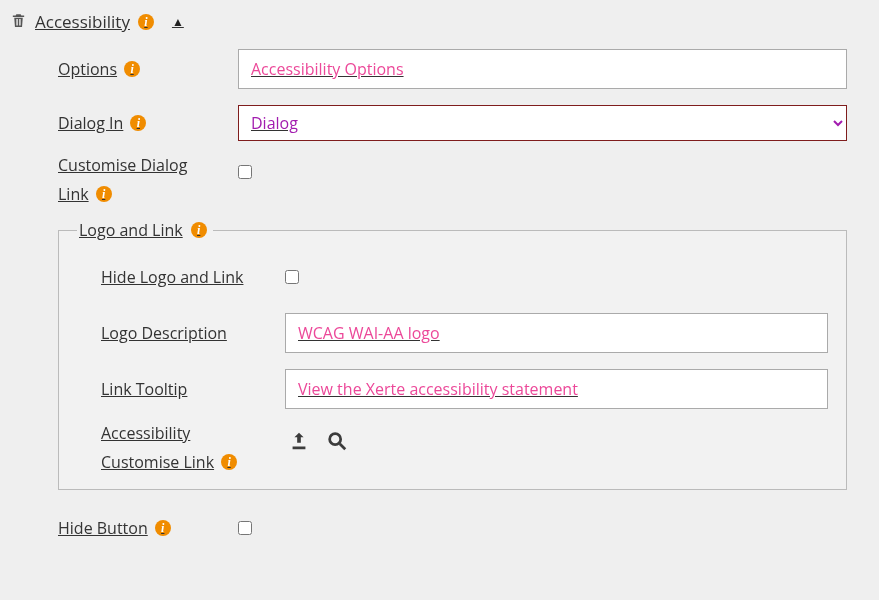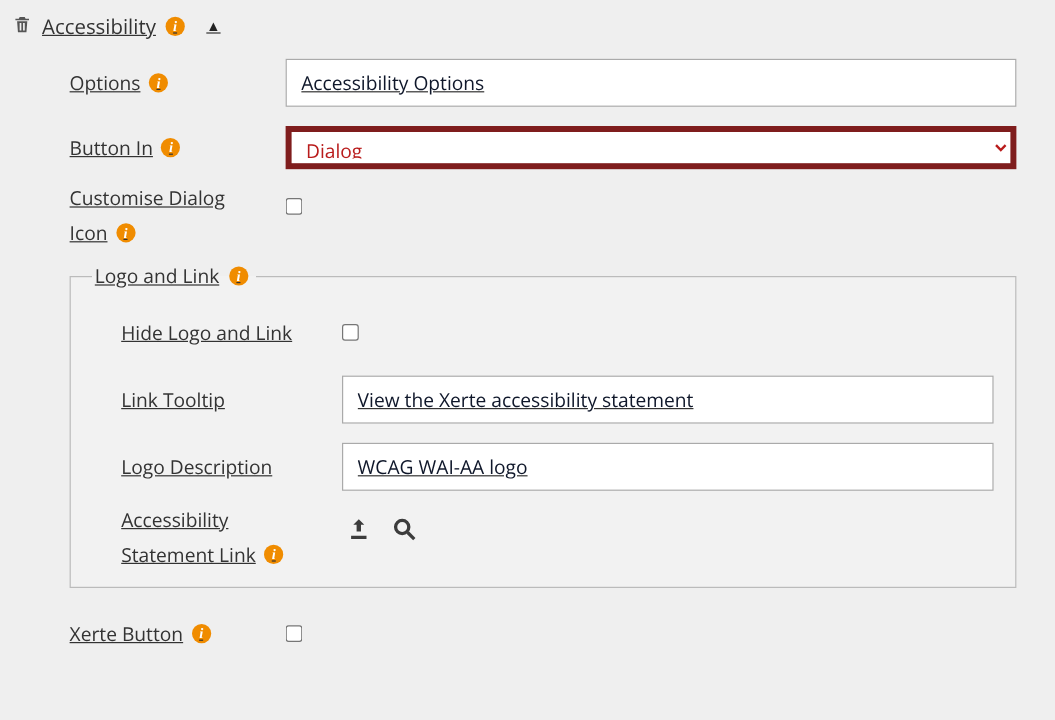--- a/index.html
+++ b/index.html
@@ -86,31 +86,31 @@
     align-items: center;
     gap: 10px;
   }
   input[type="text"] {
     width: 100%;
     height: 40px;
     border: 1px solid #aaa;
     background: #fff;
     font-size: 16px;
     padding: 6px 12px;
-    color: #0f172a;
+    color: #ec4899;
     font-family: inherit;
   }
   select.sel {
     width: 100%;
     height: 36px;
-    border: 5px solid #7f1d1d;
+    border: 1px solid #7f1d1d;
     background: #fff;
     font-size: 16px;
     padding: 4px 8px;
-    color: #b91c1c;
+    color: #a21caf;
     font-family: inherit;
   }
   input[type="checkbox"] {
     width: 14px;
     height: 14px;
     margin: 0;
   }
   
   fieldset.logo-group {
     border: 1px solid #bbb;
@@ -166,35 +166,35 @@
         <span>Options</span>
         <span class="info-icon">i</span>
       </div>
       <div class="form-control">
         <input type="text" value="Accessibility Options" style="">
       </div>
     </div>
 
     <div class="form-row">
       <div class="form-label">
-        <span>Button In</span>
+        <span>Dialog In</span>
         <span class="info-icon">i</span>
       </div>
       <div class="form-control">
         <select class="sel">
           <option selected="">Dialog</option>
         </select>
       </div>
     </div>
 
     <div class="form-row tall">
       <div class="form-label multi">
         <span>Customise Dialog</span>
         <span style="width:100%;display:flex;align-items:center;gap:7px">
-          <span>Icon</span>
+          <span>Link</span>
           <span class="info-icon">i</span>
         </span>
       </div>
       <div class="form-control" style="padding-top:10px">
         <input type="checkbox" style="">
       </div>
     </div>
 
     <fieldset class="logo-group">
       <legend>
@@ -208,41 +208,41 @@
           <div class="form-label">
             <span>Hide Logo and Link</span>
           </div>
           <div class="form-control">
             <input type="checkbox" style="">
           </div>
         </div>
 
         <div class="form-row">
           <div class="form-label">
+            <span>Logo Description</span>
+          </div>
+          <div class="form-control">
+            <input type="text" value="WCAG WAI-AA logo" style="">
+          </div>
+        </div>
+
+        <div class="form-row">
+          <div class="form-label">
             <span>Link Tooltip</span>
           </div>
           <div class="form-control">
             <input type="text" value="View the Xerte accessibility statement" style="">
-          </div>
-        </div>
-
-        <div class="form-row">
-          <div class="form-label">
-            <span>Logo Description</span>
-          </div>
-          <div class="form-control">
-            <input type="text" value="WCAG WAI-AA logo" style="">
           </div>
         </div>
 
         <div class="form-row tall last">
           <div class="form-label multi">
             <span>Accessibility</span>
             <span style="width:100%;display:flex;align-items:center;gap:7px">
-              <span>Statement Link</span>
+              <span>Customise Link</span>
               <span class="info-icon">i</span>
             </span>
           </div>
           <div class="form-control link-row" style="padding-top:4px">
             <span class="icon-btn">
               <svg viewBox="0 0 24 24" fill="currentColor">
                   <path d="M12 3l5 5h-3v6h-4V8H7l5-5zM5 18h14v3H5v-3z"></path>
                 </svg>
             </span>
             <span class="icon-btn">
@@ -252,21 +252,21 @@
                 </svg>
             </span>
           </div>
         </div>
 
       </div>
     </fieldset>
 
     <div class="form-row" style="margin-bottom:0">
       <div class="form-label">
-        <span>Xerte Button</span>
+        <span>Hide Button</span>
         <span class="info-icon">i</span>
       </div>
       <div class="form-control">
         <input type="checkbox" style="">
       </div>
     </div>
 
   </div>
 </div>
 

